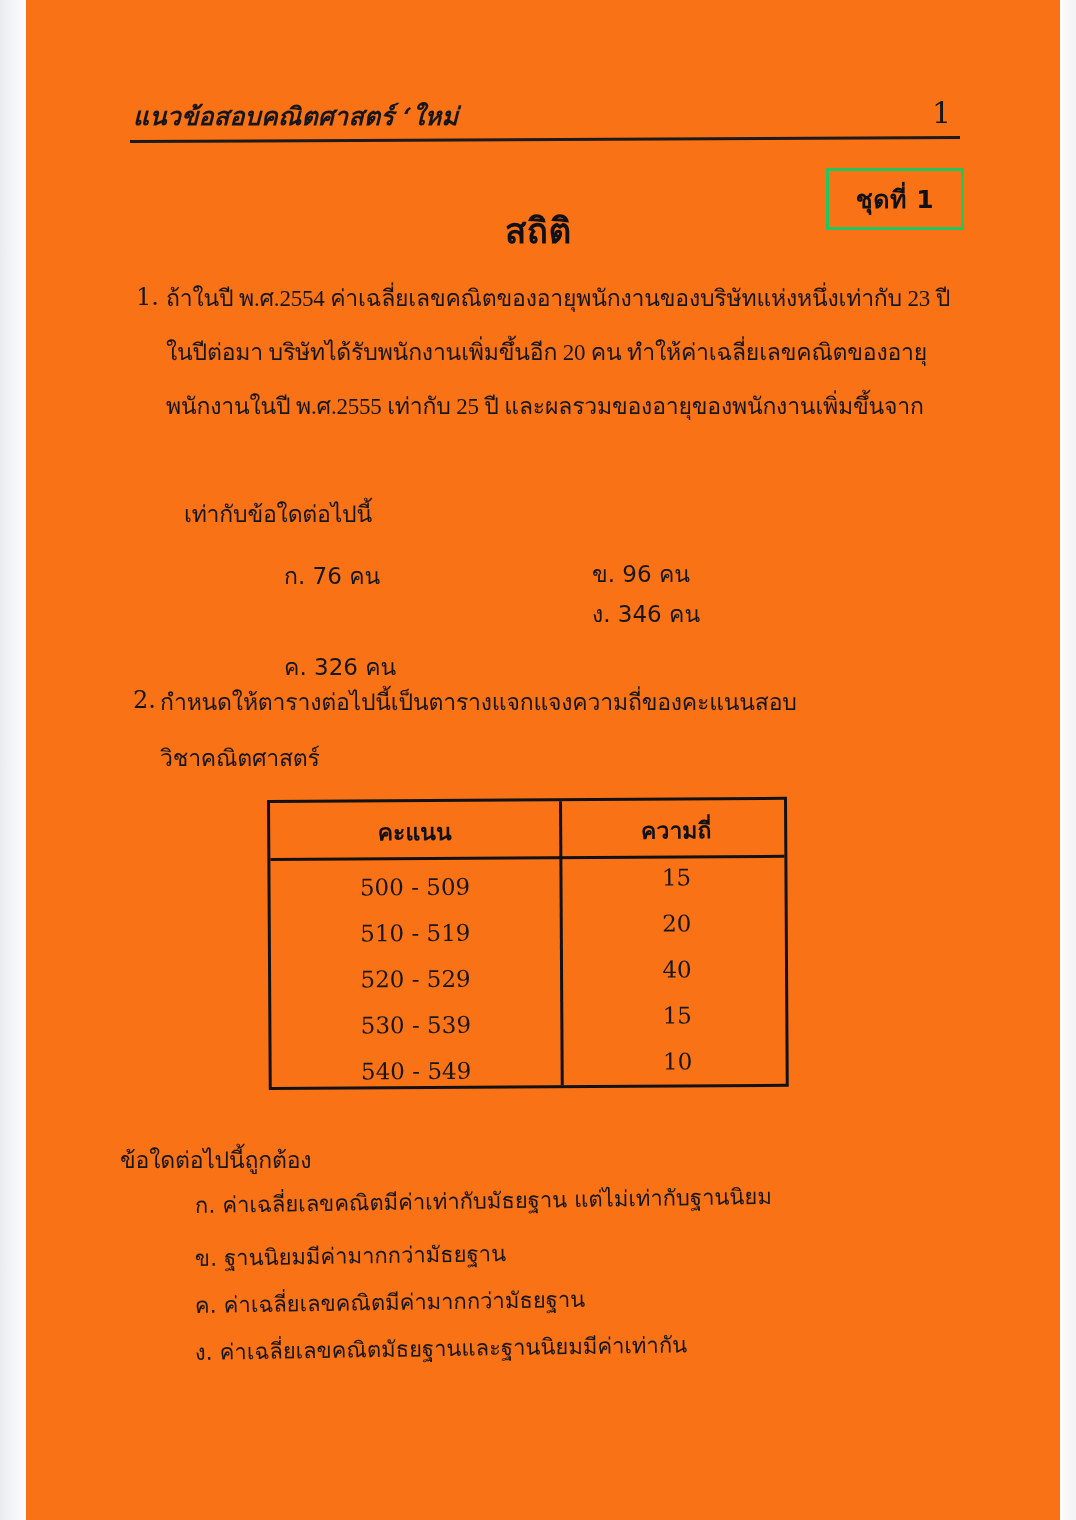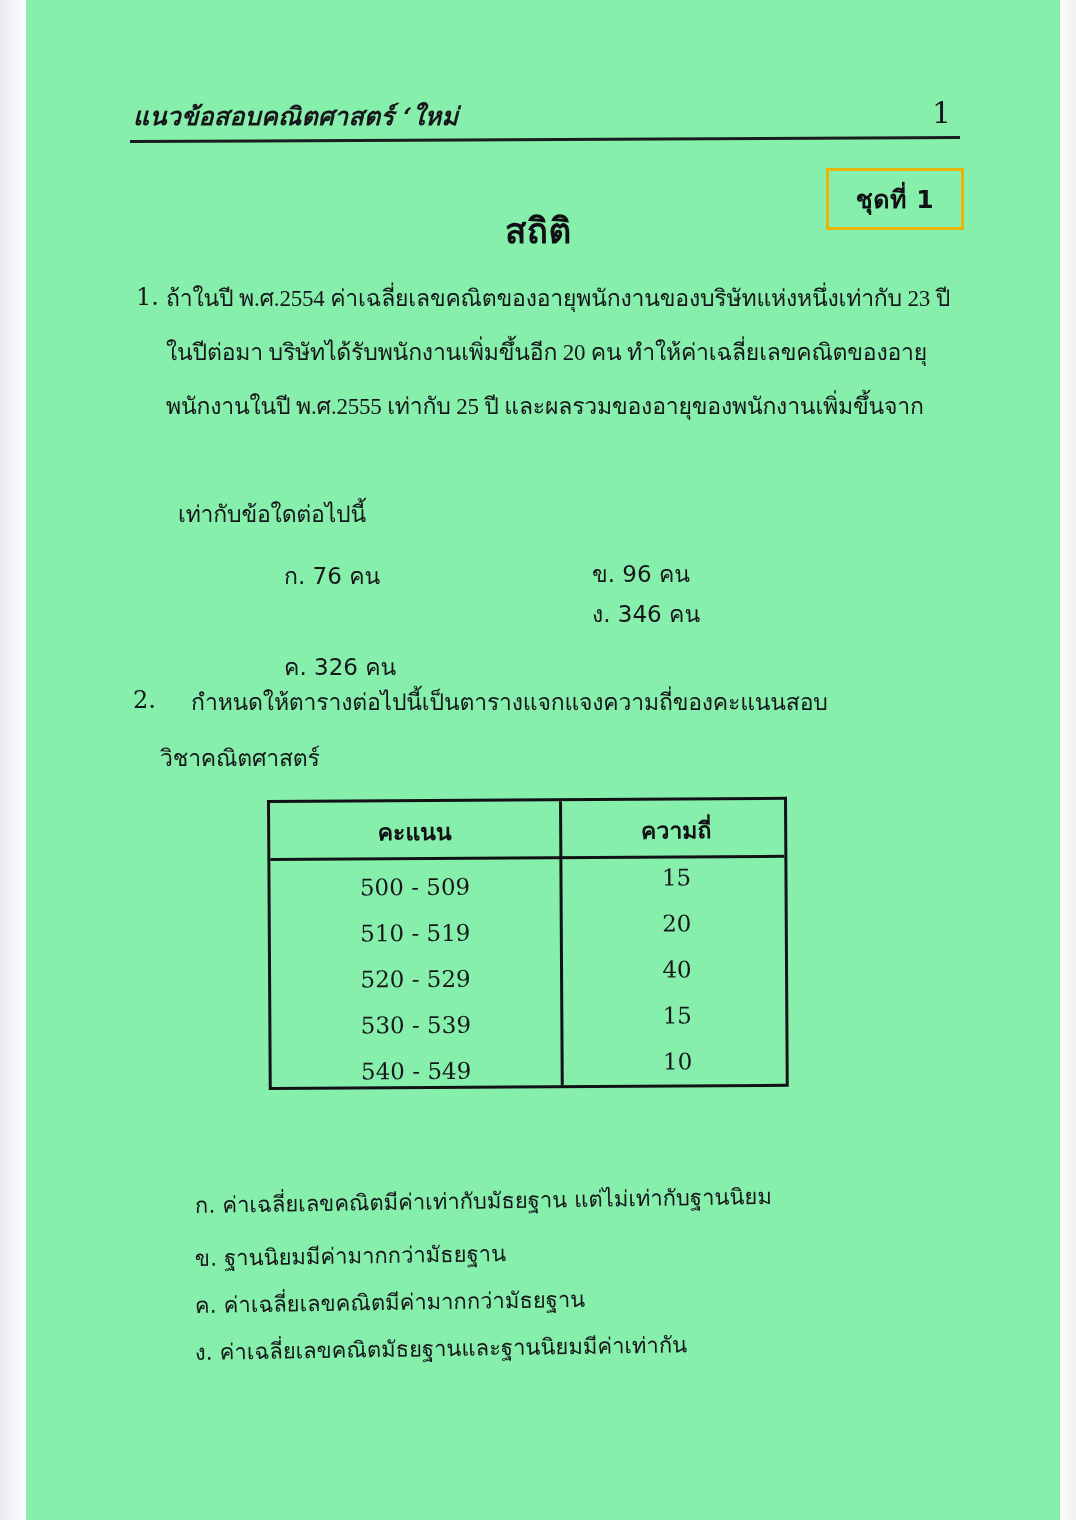--- a/index.html
+++ b/index.html
@@ -7,21 +7,21 @@
     padding: 0;
     background: #ffffff;
   }
   body {
     font-family: "DejaVu Sans", sans-serif;
   }
   .page {
     position: relative;
     width: 1076px;
     height: 1520px;
-    background: #86efac;
+    background: #f97316;
     overflow: hidden;
   }
   
   .scan-shadow-left {
     position: absolute;
     left: 0; top: 0;
     width: 26px; height: 1520px;
     background: linear-gradient(to right, #e9ebef 0%, #f3f4f7 45%, #fdfdfd 100%);
     pointer-events: none;
   }
@@ -76,21 +76,21 @@
     color: #111115;
     letter-spacing: 0.5px;
     margin-top: 36px;
   }
   .set-box {
     position: absolute;
     left: 826px;
     top: 168px;
     width: 138px;
     height: 62px;
-    border: 3px solid #eab308;
+    border: 3px solid #22c55e;
     box-sizing: border-box;
     display: flex;
     align-items: center;
     justify-content: center;
   }
   .set-box-label {
     font-family: "DejaVu Sans", sans-serif;
     font-weight: 700;
     font-size: 25px;
     color: #111115;
@@ -119,30 +119,30 @@
     color: #17171b;
     white-space: nowrap;
   }
 
   
   #q1-num { left: 136px; top: 283px; }
   #q1-l0 { left: 166px; top: 280px; }
   #q1-l1 { left: 166px; top: 334px; }
   #q1-l2 { left: 166px; top: 388px; }
   #q1-l3 { left: 166px; top: 442px; }
-  #q1-l4 { left: 178px; top: 496px; }
+  #q1-l4 { left: 184px; top: 496px; }
 
   #q1-c0 { left: 284px; top: 558px; }
   #q1-c1 { left: 592px; top: 556px; }
   #q1-c2 { left: 284px; top: 606px; margin-top: 43px; }
   #q1-c3 { left: 592px; top: 596px; }
 
   
   #q2-num { left: 133px; top: 686px; }
-  #q2-l0 { left: 160px; top: 684px; margin-left: 31px; }
+  #q2-l0 { left: 160px; top: 684px; }
   #q2-l1 { left: 160px; top: 740px; }
 
   
   .freq-table {
     position: absolute;
     left: 267px;
     top: 800px;
     width: 520px;
     height: 290px;
     border: 3px solid #121216;
@@ -256,18 +256,19 @@
     <div class="td-score" style="top: 210px;">530 - 539</div>
     <div class="td-score" style="top: 256px;">540 - 549</div>
 
     <div class="td-freq" style="top: 64px;">15</div>
     <div class="td-freq" style="top: 110px;">20</div>
     <div class="td-freq" style="top: 156px;">40</div>
     <div class="td-freq" style="top: 202px;">15</div>
     <div class="td-freq" style="top: 248px;">10</div>
   </div>
 
+  <div class="q-line" id="q2-prompt">ข้อใดต่อไปนี้ถูกต้อง</div>
   <div class="q2-option" id="q2-o0">ก. ค่าเฉลี่ยเลขคณิตมีค่าเท่ากับมัธยฐาน แต่ไม่เท่ากับฐานนิยม</div>
   <div class="q2-option" id="q2-o1">ข. ฐานนิยมมีค่ามากกว่ามัธยฐาน</div>
   <div class="q2-option" id="q2-o2">ค. ค่าเฉลี่ยเลขคณิตมีค่ามากกว่ามัธยฐาน</div>
   <div class="q2-option" id="q2-o3">ง. ค่าเฉลี่ยเลขคณิตมัธยฐานและฐานนิยมมีค่าเท่ากัน</div>
 
 </div>
 
 </body></html>

